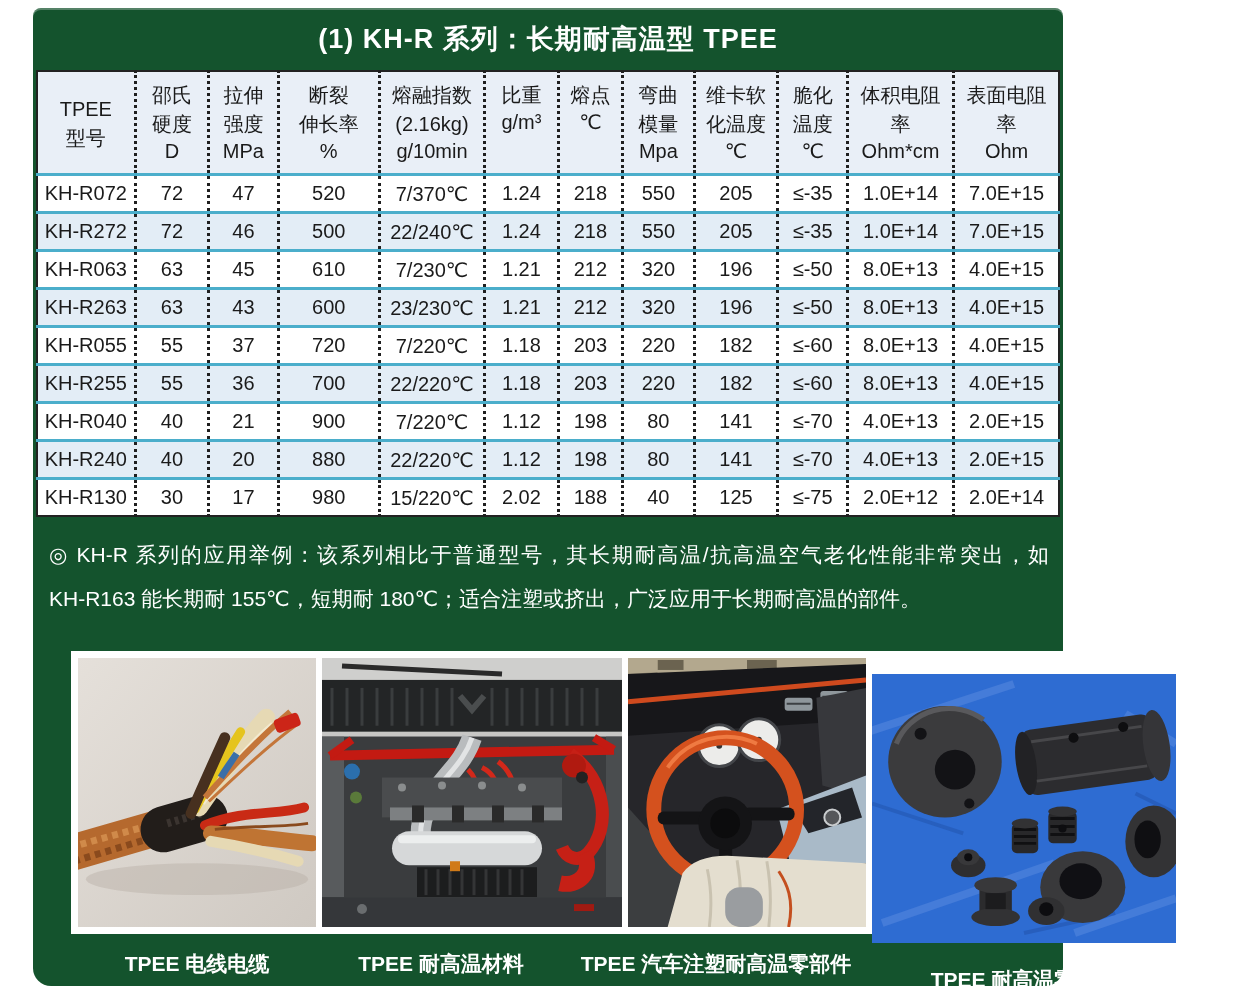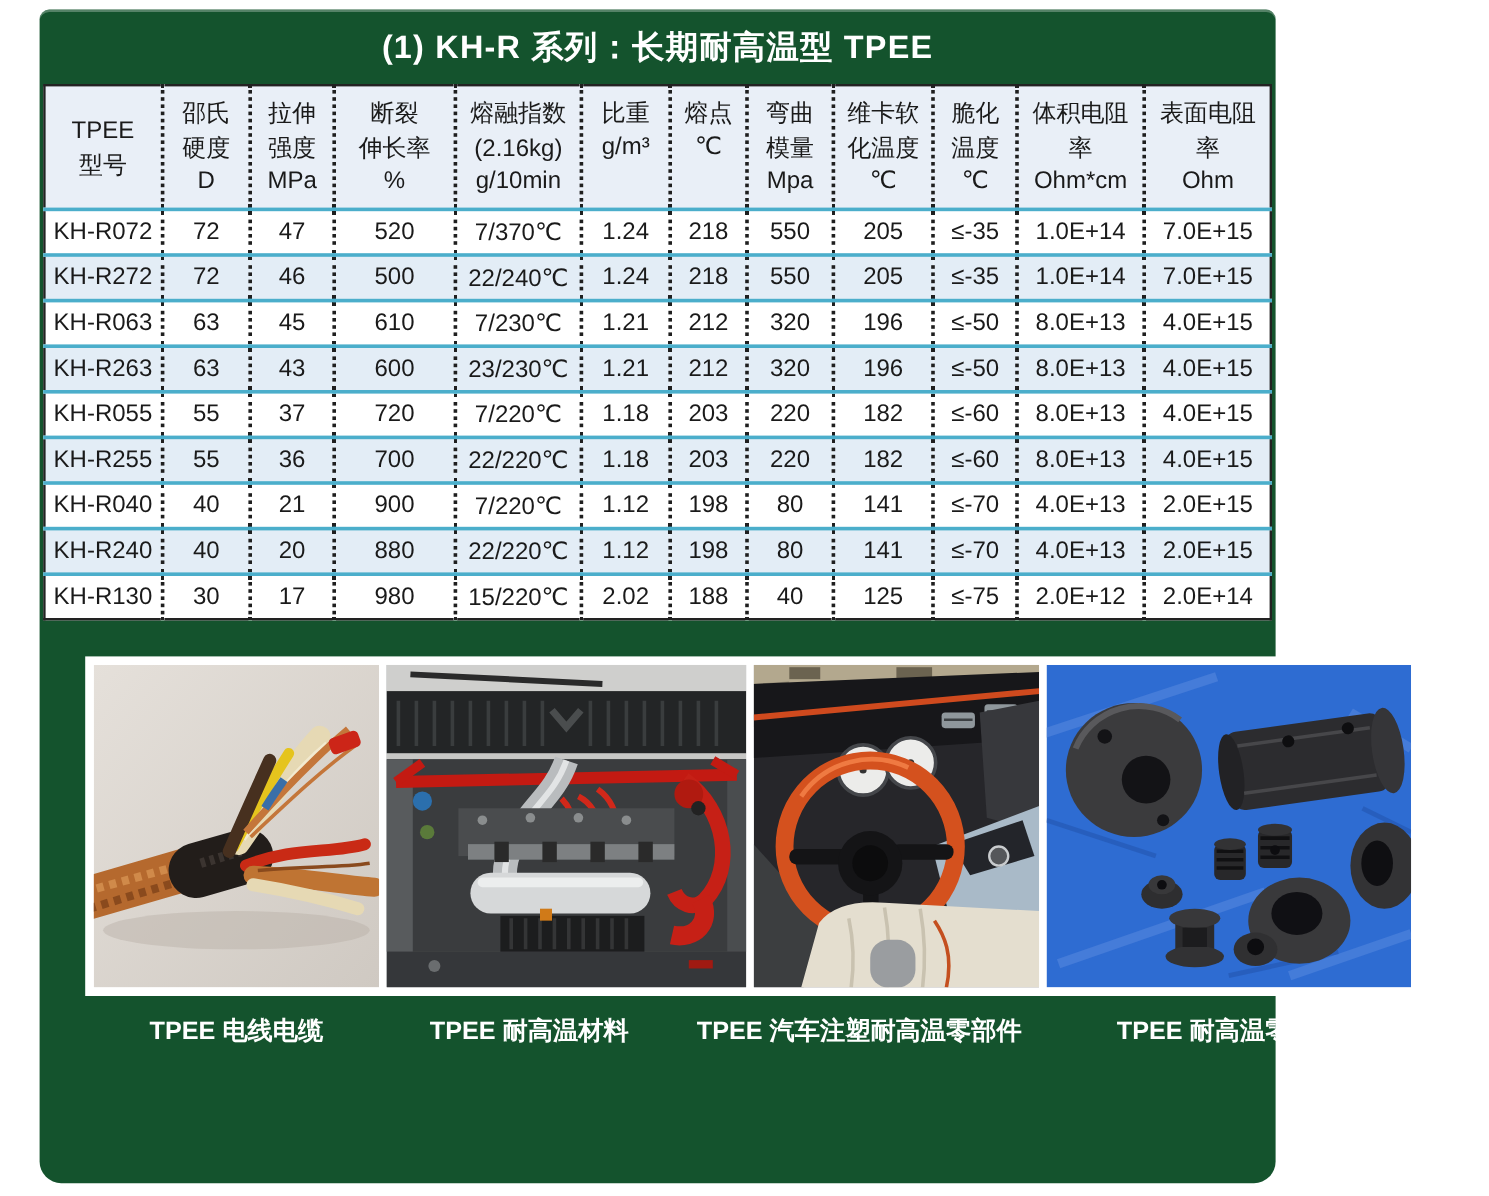--- a/index.html
+++ b/index.html
@@ -38,21 +38,21 @@
   .note{
     margin:16px 14px 0 16px;color:#ffffff;font-size:21px;line-height:44px;
   }
   .note .jline{text-align:justify;text-align-last:justify;}
   .photo-strip{
     margin:30px 0 0 38px;width:1112px;height:283px;box-sizing:border-box;
     background:#ffffff;padding:7px;display:flex;gap:6px;
   }
   .photo{height:100%;overflow:hidden;}
   .photo svg{display:block;width:100%;height:100%;}
-  .pw1{flex:238 0 0;} .pw2{flex:300 0 0;} .pw3{flex:238 0 0;} .pw4{flex:304 0 0;}
+  .pw1{flex:238 0 0;} .pw2{flex:300 0 0;} .pw3{flex:238 0 0;} .pw4{flex:304 0 0;margin-top:16px;}
   .captions{
     margin:16px 0 0 38px;width:1112px;box-sizing:border-box;
     padding:0 7px;display:flex;gap:6px;
   }
   .caption{
     color:#ffffff;font-size:21px;font-weight:bold;text-align:center;line-height:28px;
   }
 </style>
 </head>
 <body>
@@ -310,20 +310,24 @@
             <td>40</td>
             <td>125</td>
             <td>≤-75</td>
             <td>2.0E+12</td>
             <td>2.0E+14</td>
           </tr>
         </tbody>
       </table>
   </div>
 
+  <div class="note">
+    <div class="jline">◎ KH-R 系列的应用举例：该系列相比于普通型号，其长期耐高温/抗高温空气老化性能非常突出，如</div>
+    <div>KH-R163 能长期耐 155℃，短期耐 180℃；适合注塑或挤出，广泛应用于长期耐高温的部件。</div>
+  </div>
 
   <div class="photo-strip">
 
     <div class="photo pw1">
       <svg viewBox="0 0 240 270" preserveAspectRatio="none">
         <defs>
           <linearGradient id="cbg" x1="0" y1="0" x2="1" y2="1">
             <stop offset="0" stop-color="#e5e0da"></stop>
               <stop offset="1" stop-color="#cfc9c2"></stop>
           </linearGradient>

